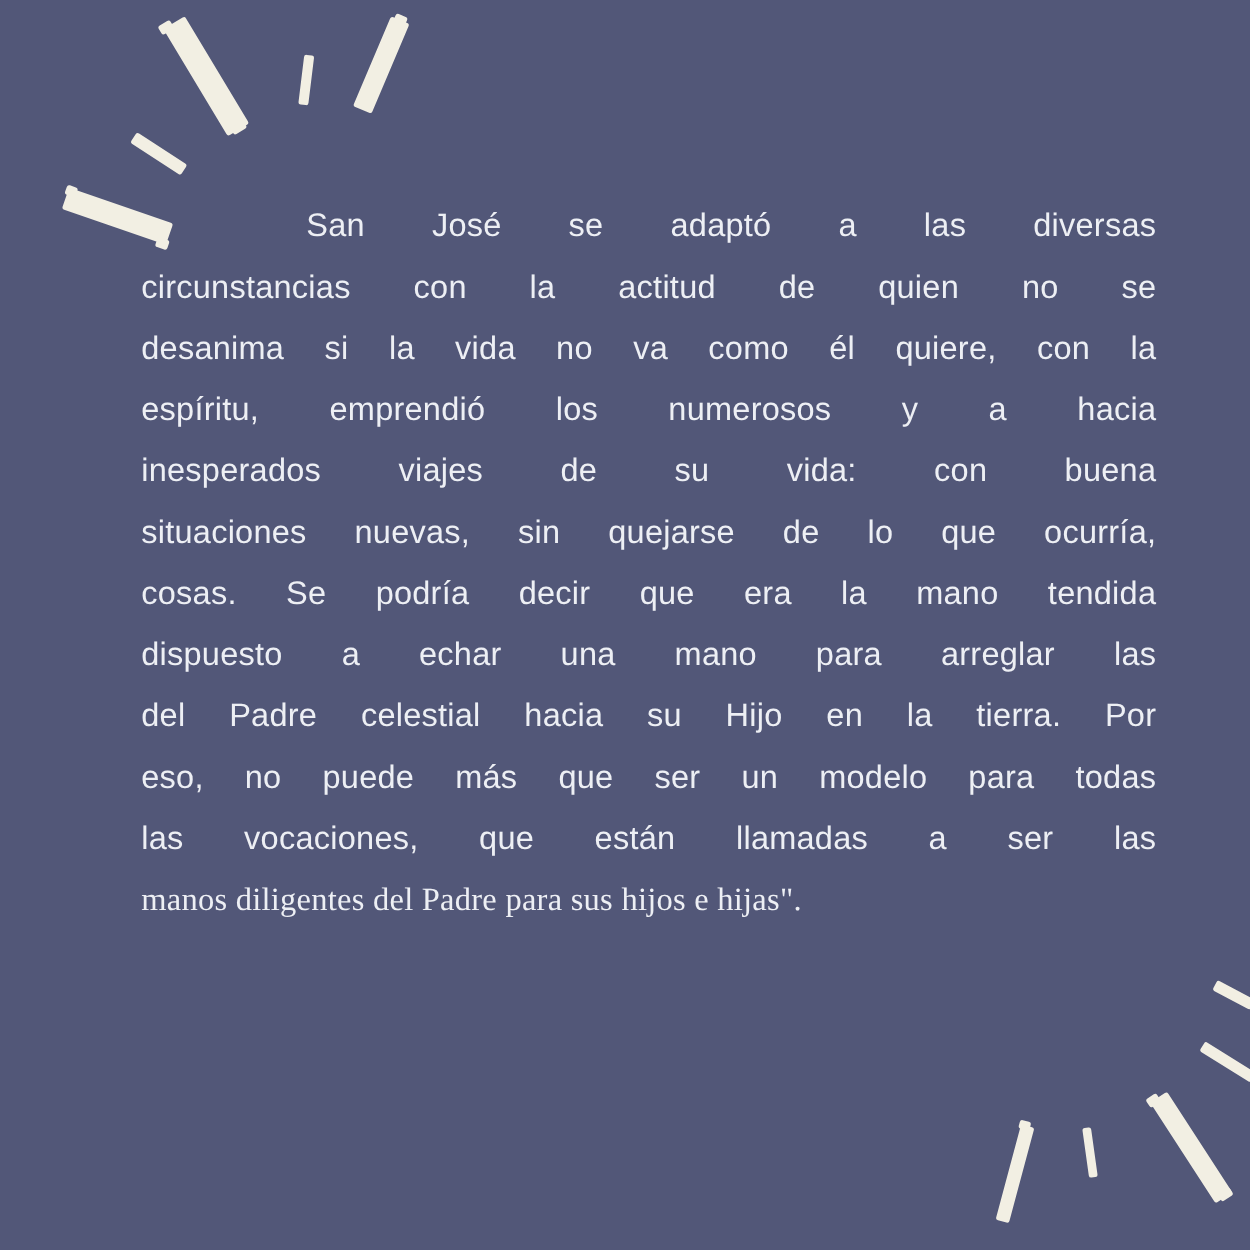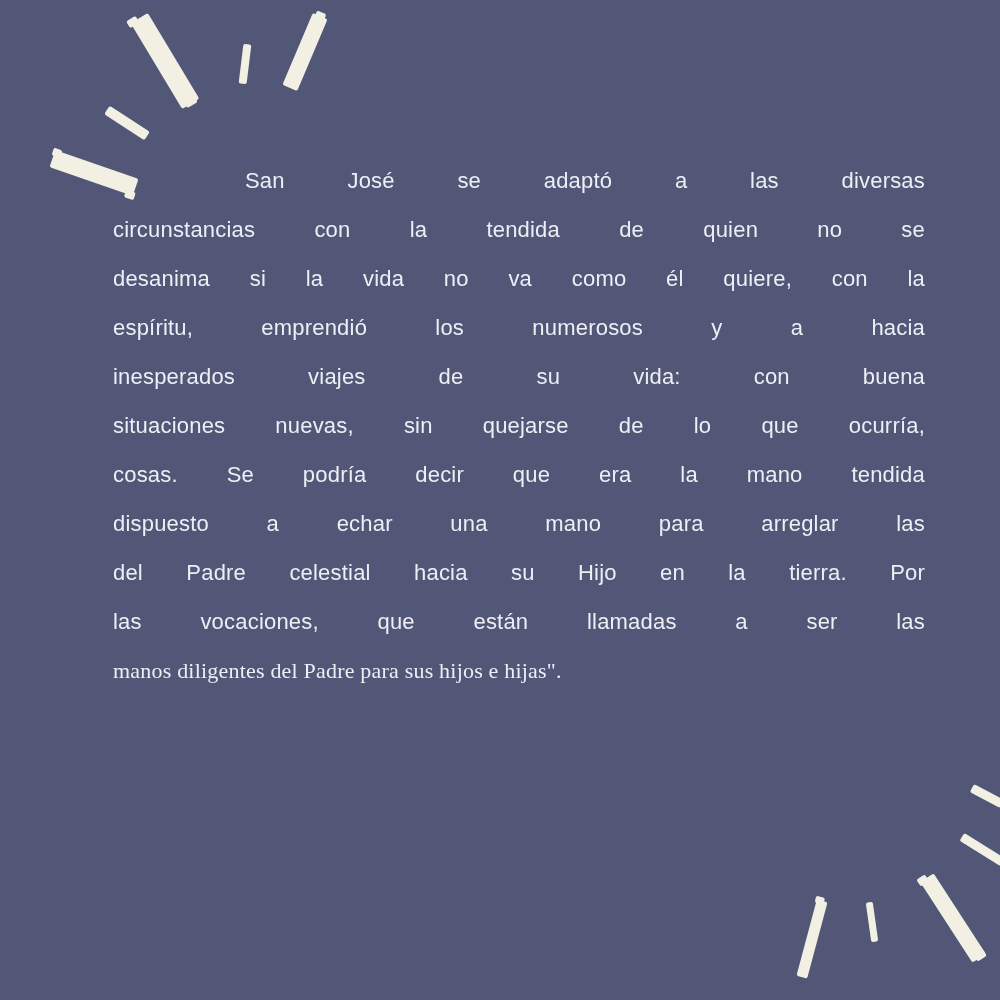--- a/index.html
+++ b/index.html
@@ -21,21 +21,21 @@
   }
   .burst-tl { left: 0; top: 0; }
   .burst-br { right: 0; bottom: 0; }
   .ray { fill: var(--brush, #f2efe3); }
   .quote {
     position: absolute;
     left: 113px;
     top: 156px;
     width: 812px;
     color: var(--text, #edeff4);
-    font-size: 22px;
+    font-size: 26px;
     font-weight: 300;
     line-height: 49px;
     letter-spacing: 0.2px;
   }
   .quote .line {
     margin: 0;
     text-align: justify;
     text-align-last: justify;
   }
   .quote .line.indent {
@@ -70,25 +70,26 @@
     <rect class="ray" x="160" y="100" width="16" height="96" rx="2" transform="rotate(-33 168 148)"></rect>
     <rect class="ray" x="158" y="96" width="10" height="8" rx="2" transform="rotate(-33 168 148)"></rect>
     <rect class="ray" x="165" y="191" width="11" height="7" rx="2" transform="rotate(-33 168 148)"></rect>
     <rect class="ray" x="83.5" y="132" width="7" height="40" rx="2" transform="rotate(-8 87 152)"></rect>
     <rect class="ray" x="21.5" y="129.5" width="11" height="79" rx="2" transform="rotate(15 27 169)"></rect>
     <rect class="ray" x="20" y="126" width="9" height="7" rx="2" transform="rotate(15 27 169)"></rect>
   </svg>
 
   <div class="quote">
     <p class="line indent">San José se adaptó a las diversas</p>
-    <p class="line">circunstancias con la tendida de quien no se</p>
+    <p class="line">circunstancias con la actitud de quien no se</p>
     <p class="line">desanima si la vida no va como él quiere, con la</p>
     <p class="line">espíritu, emprendió los numerosos y a hacia</p>
     <p class="line">inesperados viajes de su vida: con buena</p>
     <p class="line">situaciones nuevas, sin quejarse de lo que ocurría,</p>
     <p class="line">cosas. Se podría decir que era la mano tendida</p>
     <p class="line">dispuesto a echar una mano para arreglar las</p>
     <p class="line">del Padre celestial hacia su Hijo en la tierra. Por</p>
+    <p class="line">eso, no puede más que ser un modelo para todas</p>
     <p class="line">las vocaciones, que están llamadas a ser las</p>
     <p class="line last">manos diligentes del Padre para sus hijos e hijas".</p>
   </div>
 
 </div>
 
 </body></html>

